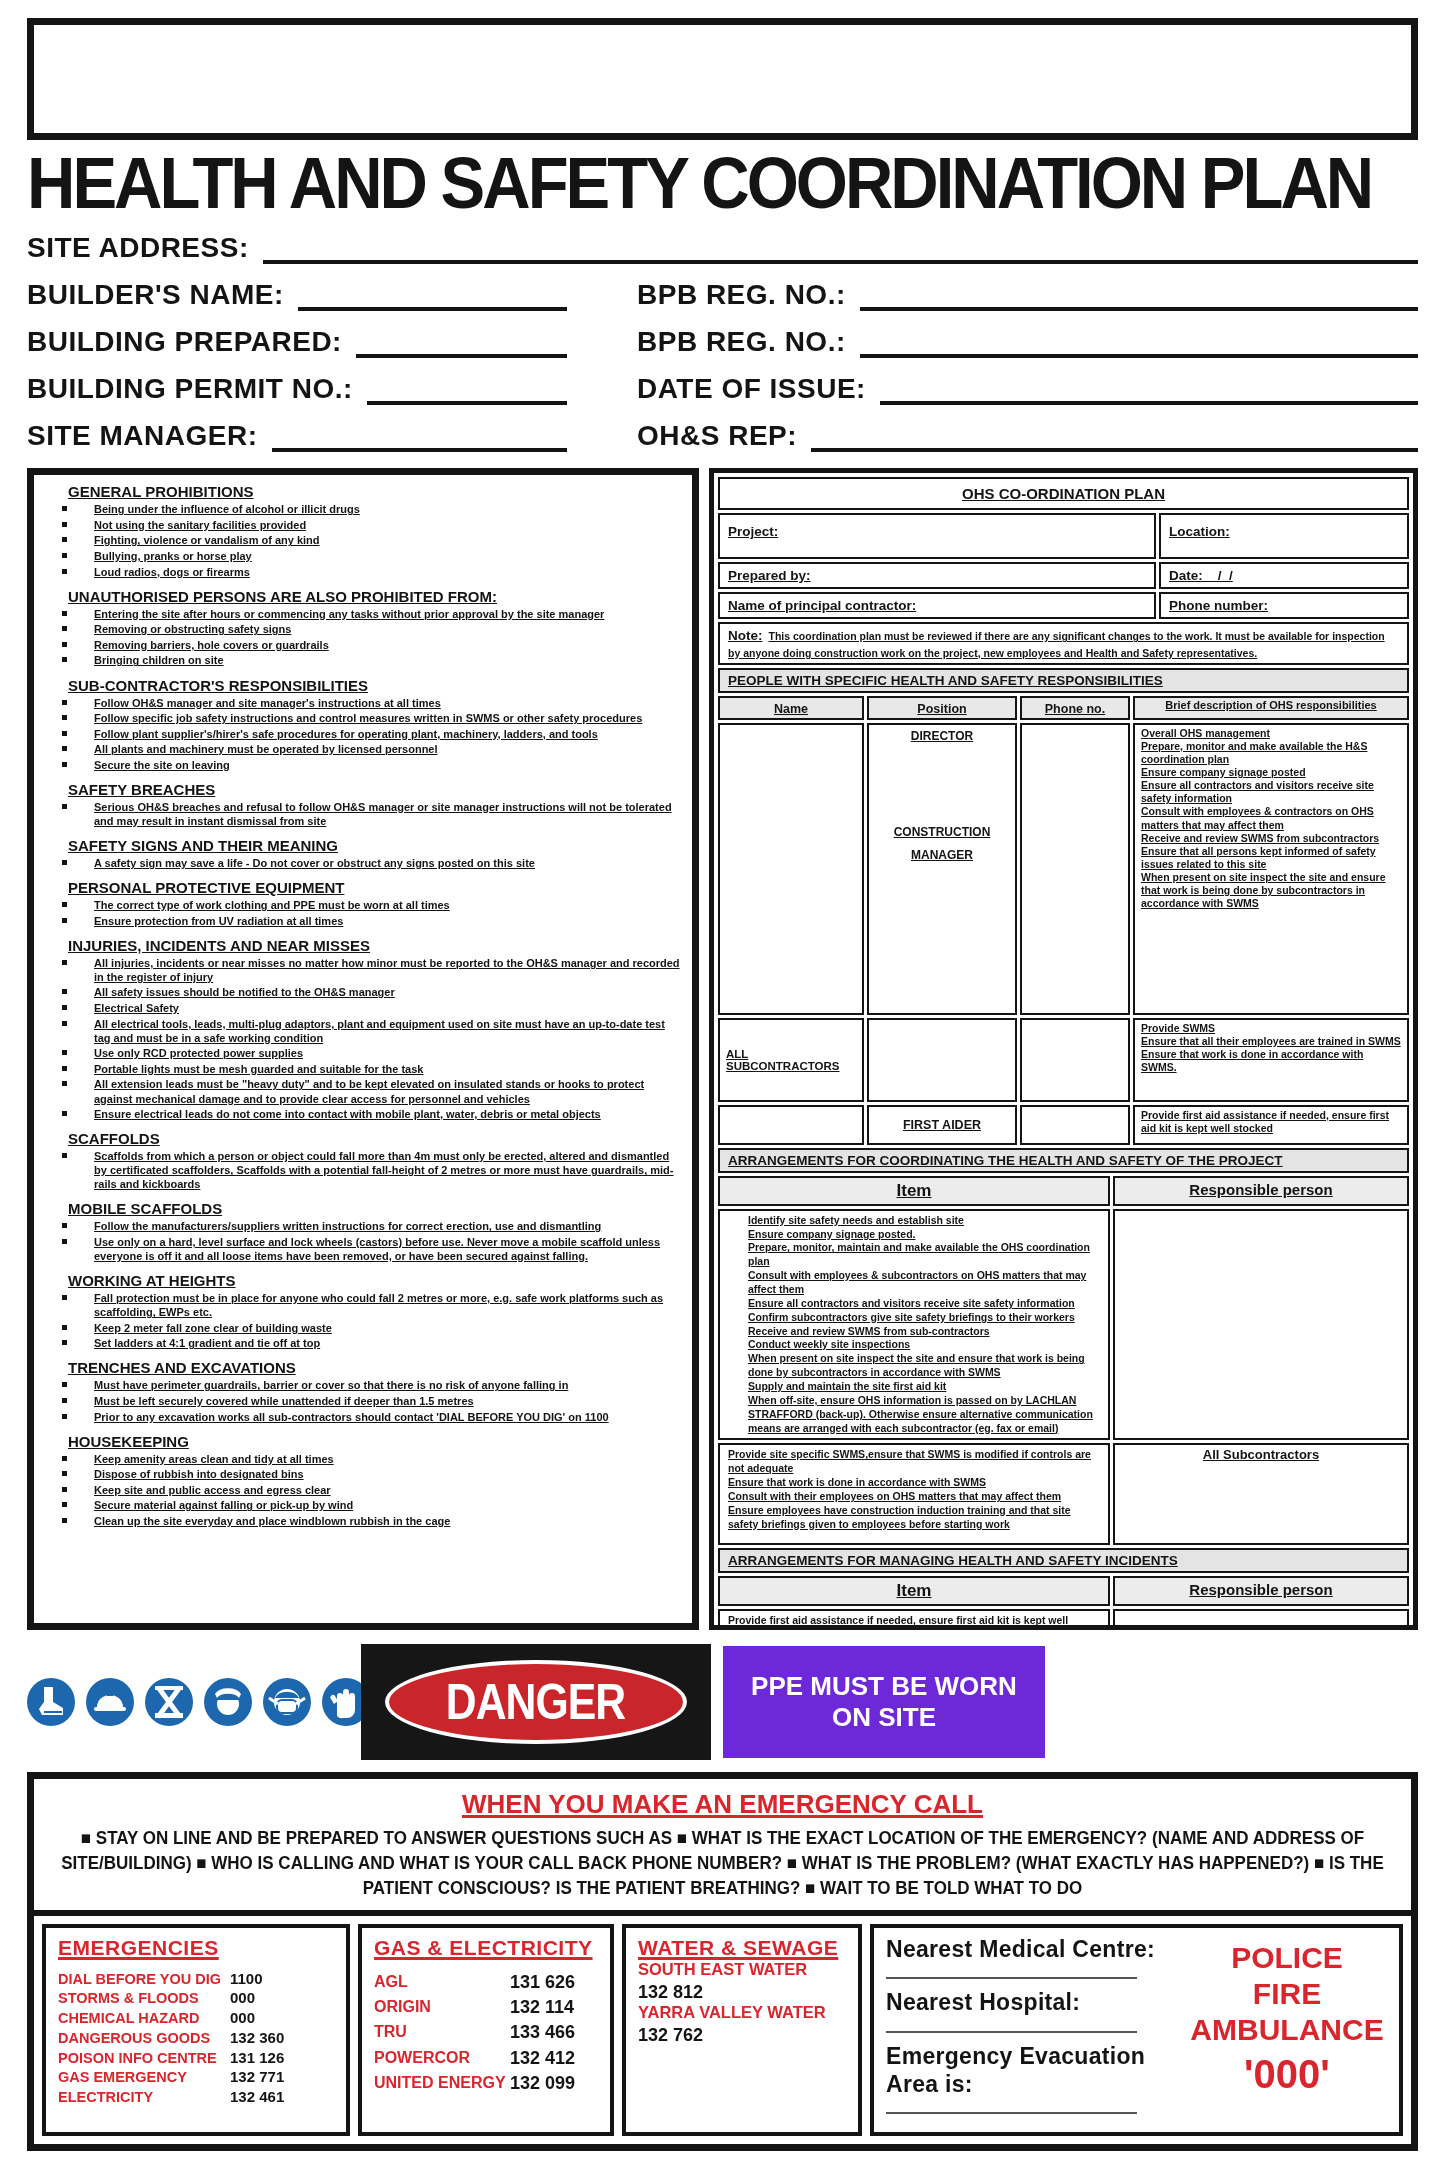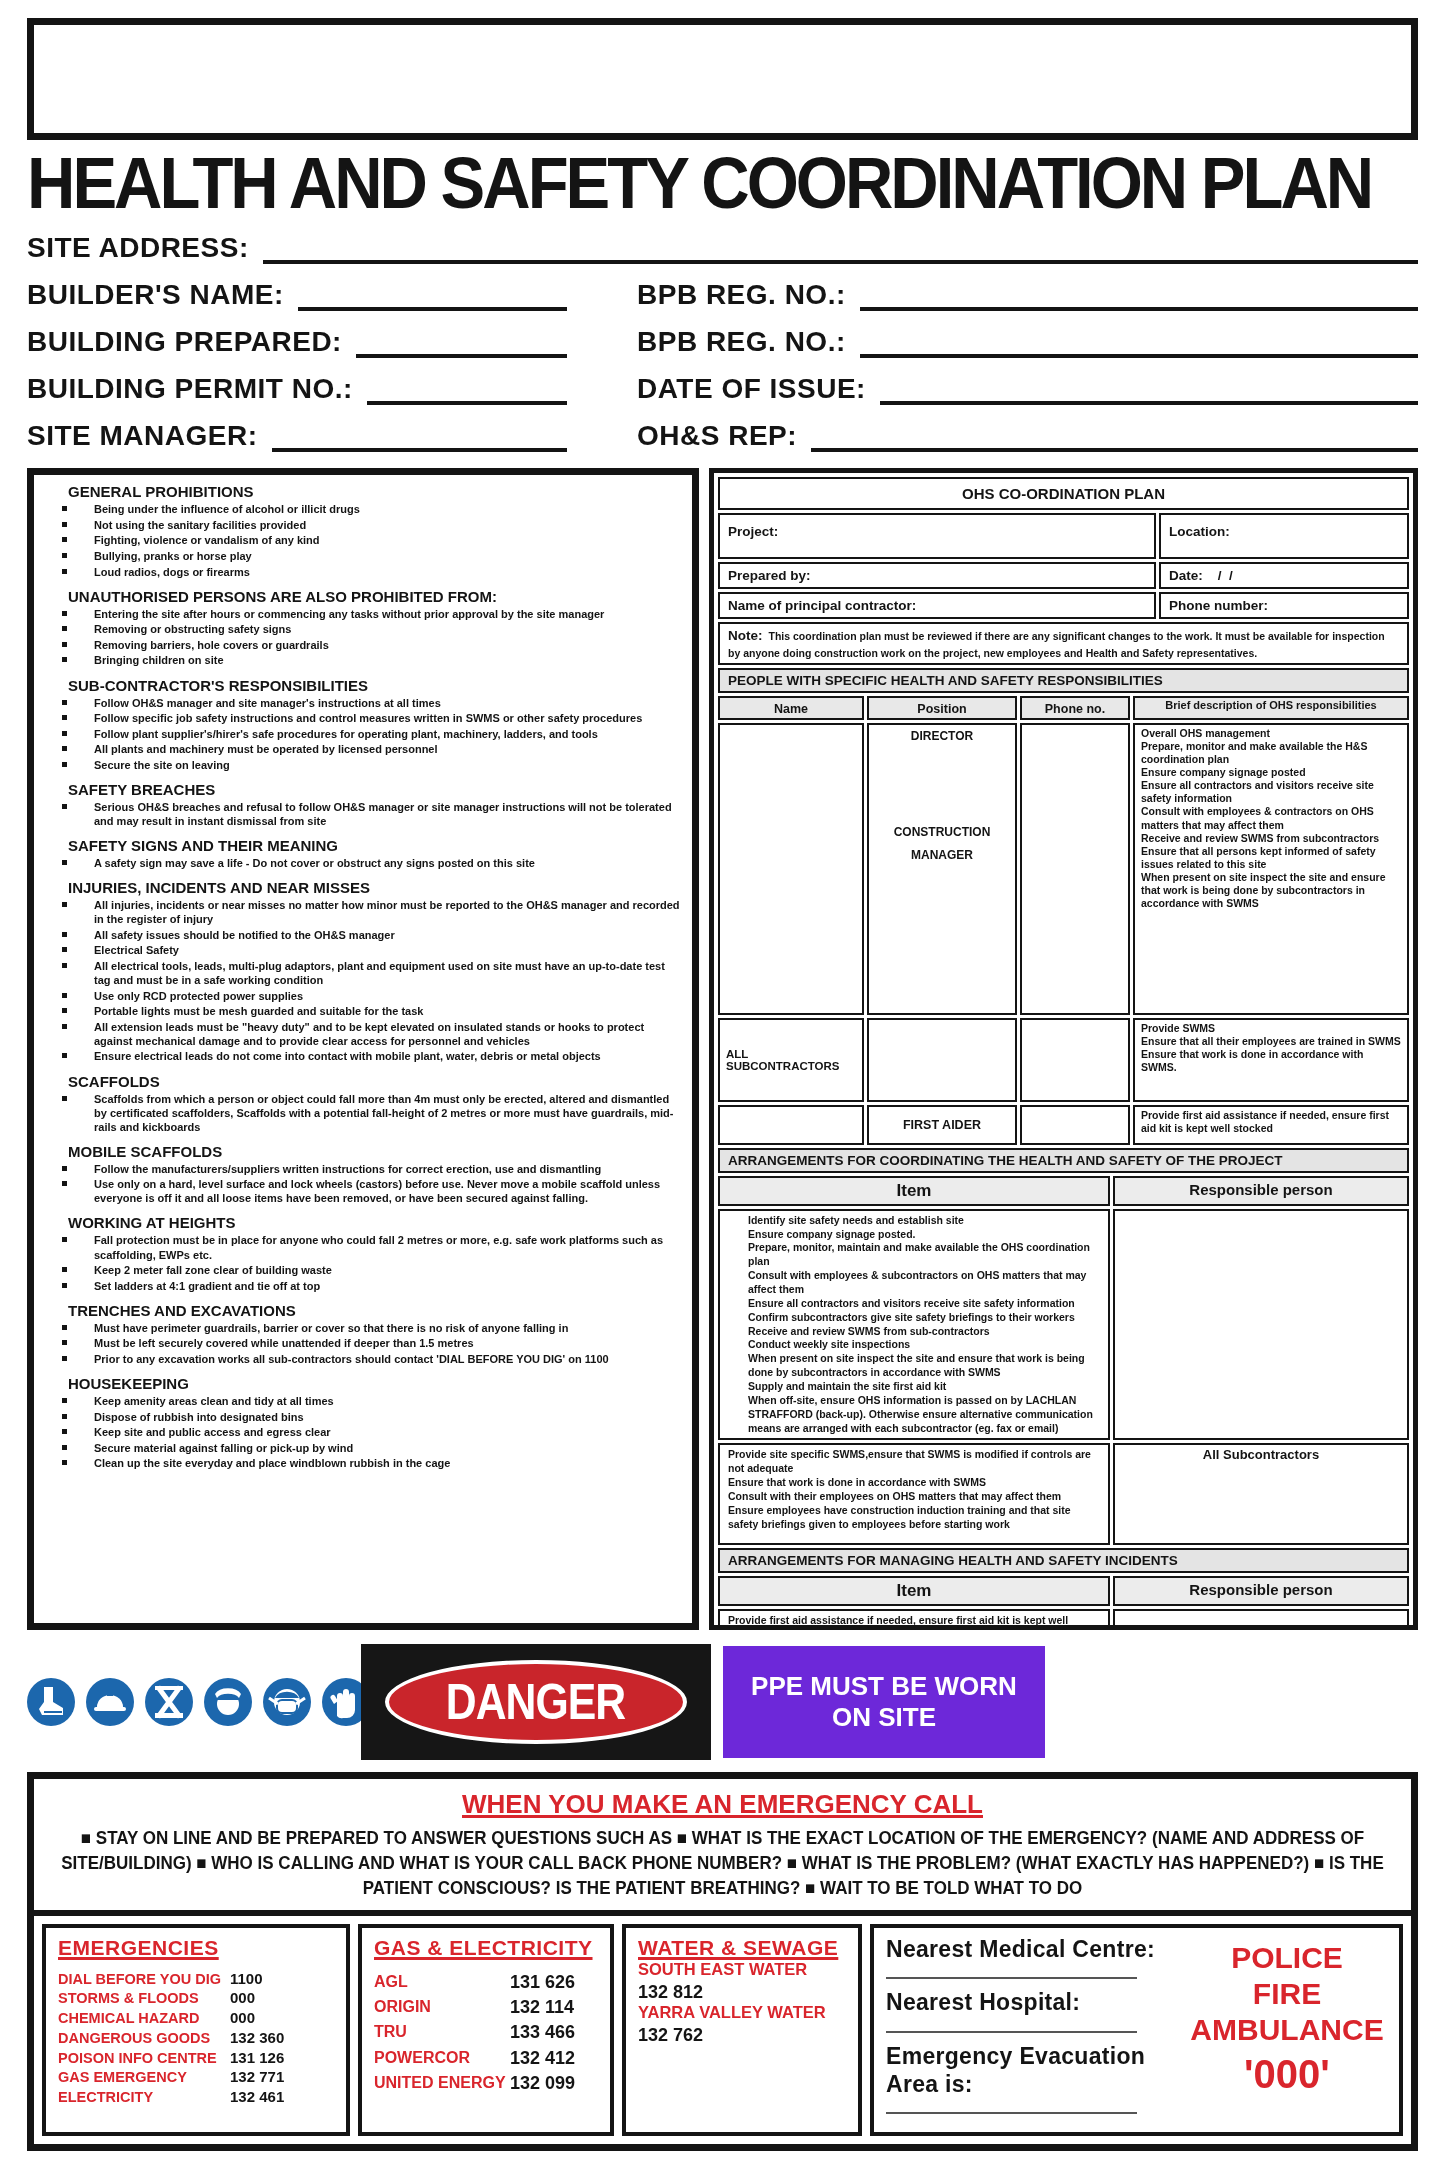--- a/index.html
+++ b/index.html
@@ -11,21 +11,21 @@
   .logo-box { height:122px; border:7px solid #141414; background:#fff; }
   .title { font-size:67px; font-weight:bold; letter-spacing:-3px; line-height:1.02; white-space:nowrap; margin-top:6px; transform:scale(1,1.08); transform-origin:left top; }
   .site-row { display:flex; align-items:flex-end; margin-top:16px; }
   .f-label { font-size:28px; font-weight:bold; letter-spacing:0.5px; white-space:nowrap; }
   .f-line { flex:1; border-bottom:4px solid #141414; margin-left:14px; height:34px; }
   .form-row { display:flex; margin-top:13px; }
   .form-half-l { width:540px; display:flex; align-items:flex-end; }
   .form-half-r { flex:1; margin-left:70px; display:flex; align-items:flex-end; }
 
   
-  .main { display:flex; gap:10px; margin-top:16px; height:1162px; }
+  .main { display:flex; gap:10px; margin-top:16px; height:1162px;text-decoration:underline; }
   .rules-box { width:672px; border:7px solid #141414; padding:8px 12px 6px 8px; overflow:hidden; }
   .rules-sec h3 { font-size:15px; font-weight:bold; margin:9px 0 2px 26px; }
   .rules-sec:first-child h3 { margin-top:0; }
   .rules-li { position:relative; font-size:11px; font-weight:bold; line-height:1.28; padding-left:52px; margin:1.5px 0; }
   .rules-li::before { content:""; position:absolute; left:20px; top:4px; width:5px; height:5px; background:#141414; }
 
   .plan-box { flex:1; border:5px solid #141414; padding:4px; display:flex; flex-direction:column; overflow:hidden; }
   .p-title { border:2px solid #141414; text-align:center; font-size:15px; font-weight:bold; padding:6px 4px; }
   .irow { display:grid; grid-template-columns:1fr 250px; gap:3px; margin-top:3px; }
   .p-cell { border:2px solid #141414; font-size:13.5px; font-weight:bold; padding:4px 8px; white-space:pre-wrap; }
@@ -214,20 +214,29 @@
         </div>
 
         <div class="rules-sec">
           <h3>SAFETY SIGNS AND THEIR MEANING</h3>
           <div>
 
               <div class="rules-li">A safety sign may save a life - Do not cover or obstruct any signs posted on this site</div>
             </div>
         </div>
 
+        <div class="rules-sec">
+          <h3>PERSONAL PROTECTIVE EQUIPMENT</h3>
+          <div>
+
+              <div class="rules-li">The correct type of work clothing and PPE must be worn at all times</div>
+
+              <div class="rules-li">Ensure protection from UV radiation at all times</div>
+            </div>
+        </div>
 
         <div class="rules-sec">
           <h3>INJURIES, INCIDENTS AND NEAR MISSES</h3>
           <div>
 
               <div class="rules-li">All injuries, incidents or near misses no matter how minor must be reported to the OH&amp;S manager and recorded in the register of injury</div>
 
               <div class="rules-li">All safety issues should be notified to the OH&amp;S manager</div>
 
               <div class="rules-li">Electrical Safety</div>

